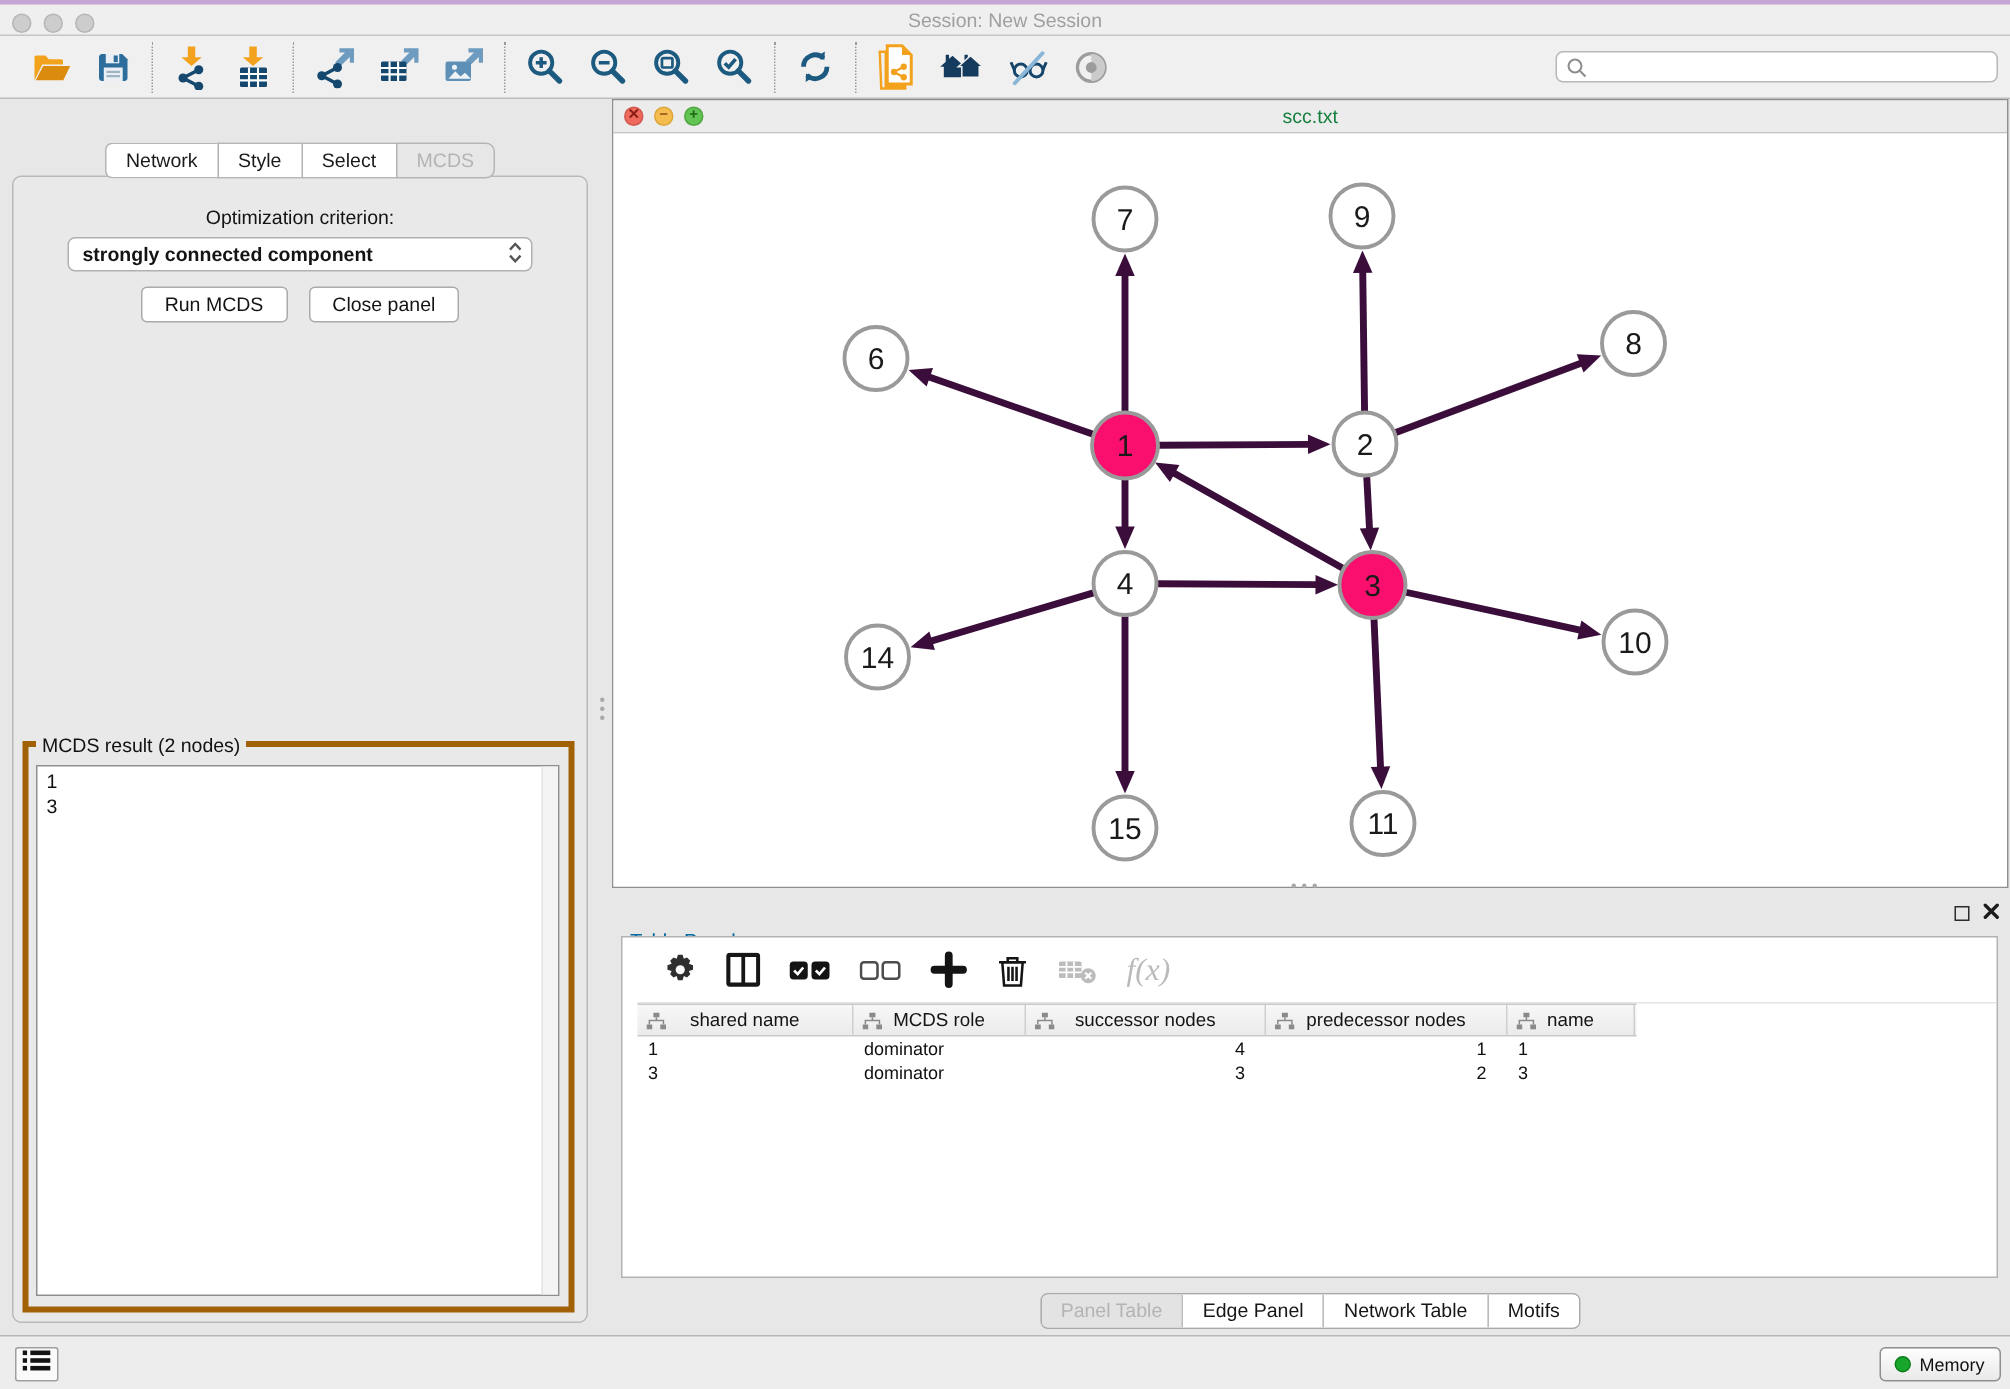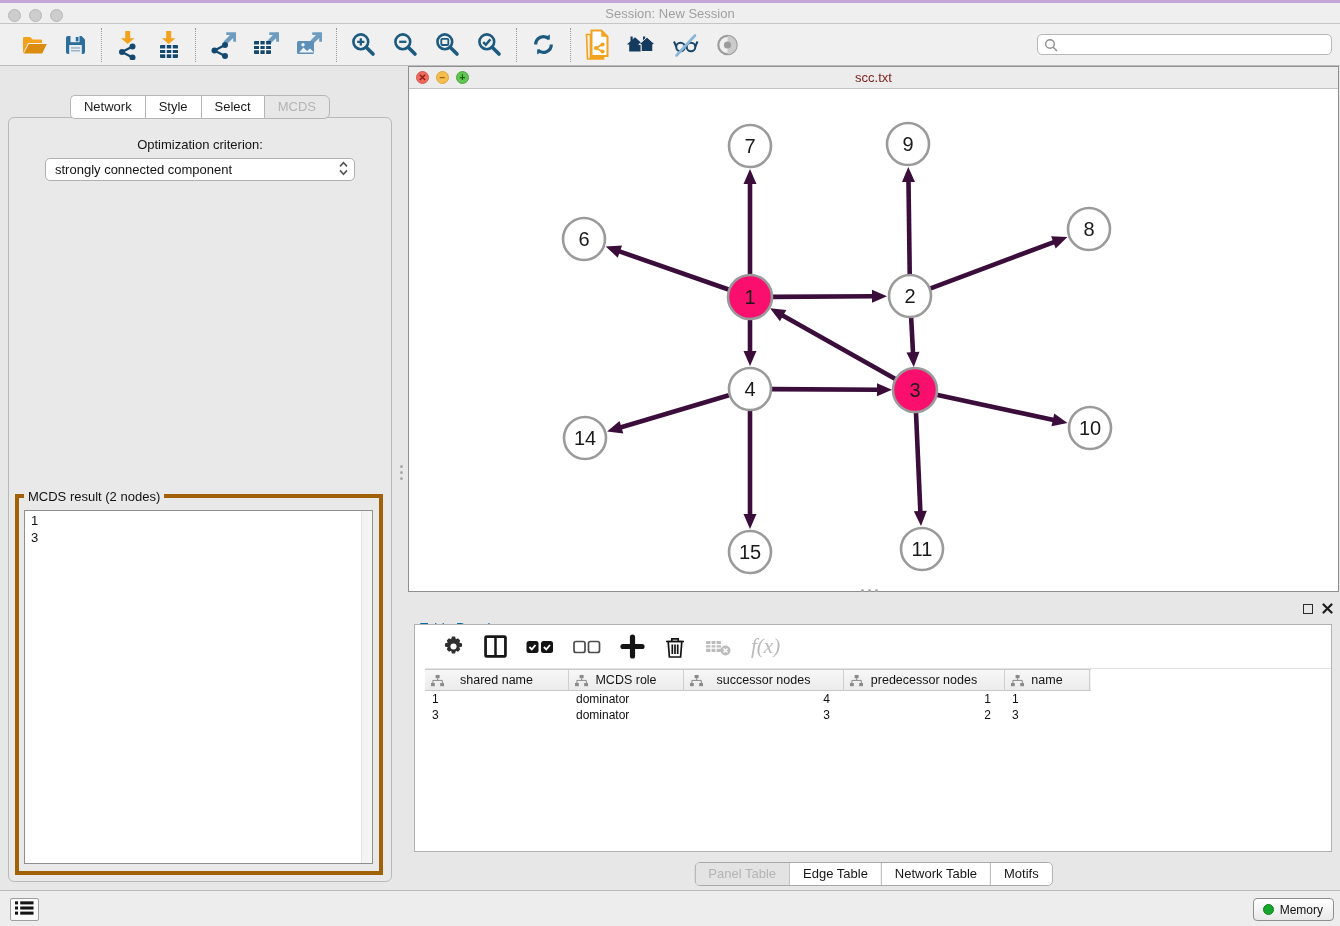--- a/index.html
+++ b/index.html
@@ -35,41 +35,41 @@
   .cp-tabs { position:absolute; top:25px; left:0; right:0; display:flex; justify-content:center; z-index:2; }
   .cp-tab { font-size:13px; padding:3px 13px 4px; background:#fff; border:1px solid #b5b5b5; border-right:none; color:#1a1a1a; cursor:pointer; }
   .cp-tab:first-child { border-radius:5px 0 0 5px; }
   .cp-tab.sel { background:#e7e7e7; color:#b4b4b4; border-right:1px solid #b5b5b5; border-radius:0 6px 6px 0; }
   .cp-content { position:absolute; left:2px; right:2px; top:47px; bottom:0; background:#e9e9e9;
                 border:1px solid #b9b9b9; border-radius:6px; }
   .opt-label { position:absolute; top:19px; left:0; right:0; text-align:center; font-size:13px; color:#141414; }
   .criterion { position:absolute; top:40px; left:36px; right:36px; height:23px; background:#fff;
                border:1px solid #b1b1b1; border-radius:5px; display:flex; align-items:center;
                padding:0 6px 0 9px; font-size:13px; color:#141414; cursor:pointer; }
-  .criterion .grow { flex:1; }
+  .criterion .grow { flex:1;font-weight:bold; }
   .cp-buttons { position:absolute; top:73px; left:0; right:0; display:flex; justify-content:center; gap:14px; }
   .btn { font-family:"Liberation Sans",sans-serif; font-size:13px; color:#141414; background:#fff;
          border:1px solid #ababab; border-radius:4px; padding:3px 15px 4px; cursor:pointer; }
   .result-group { position:absolute; left:6px; right:8px; top:376px; bottom:6px; border:4px solid #a16207; }
   .result-title { position:absolute; top:-9px; left:5px; background:#e9e9e9; padding:0 4px; font-size:13px; color:#111; }
   .result-area { position:absolute; left:5px; right:6px; top:12px; bottom:7px; background:#fff;
                  border:1px solid #8f8f8f; font-size:13px; line-height:17px; color:#111; padding:1px 6px; overflow:hidden; }
   .result-scroll { position:absolute; right:7px; top:13px; bottom:8px; width:11px; background:#f4f4f4; border-left:1px solid #e3e3e3; }
 
   
   .network-window { position:absolute; left:408px; top:66px; width:931px; height:526px; background:#fff; border:1px solid #8f8f8f; }
   .nw-titlebar { position:absolute; left:0; right:0; top:0; height:22px; background:#ececec; border-bottom:1px solid #c2c2c2; }
   .nw-lights { position:absolute; left:7px; top:4px; display:flex; gap:7px; }
   .light { width:13px; height:13px; border-radius:50%; position:relative; font-size:10px; font-weight:bold;
            display:flex; align-items:center; justify-content:center; }
   .light.red { background:#ee6a5e; border:1px solid #d3594e; color:#8c1d12; }
   .light.yellow { background:#f5bd4f; border:1px solid #dda63c; color:#96591a; }
   .light.green { background:#61c454; border:1px solid #50a73f; color:#1c6511; }
   .light span { line-height:0; transform:translateY(-0.5px); }
-  .nw-title { position:absolute; left:0; right:0; top:3px; text-align:center; font-size:13px; color:#7f1d1d; }
+  .nw-title { position:absolute; left:0; right:0; top:3px; text-align:center; font-size:13px; color:#15803d; }
   .nw-canvas { position:absolute; left:0; right:0; top:22px; bottom:0; background:#fff; }
 
   
   .vsplit-handle { position:absolute; left:399px; top:462px; width:4px; height:20px; }
   .vsplit-handle i, .hsplit-handle i { display:block; width:3px; height:3px; border-radius:50%; background:#a9a9a9; margin:3px auto; }
   .hsplit-handle { position:absolute; left:858px; top:589px; width:22px; height:4px; display:flex; justify-content:center; gap:4px; }
   .hsplit-handle i { margin:0; }
 
   
   .table-panel { position:absolute; left:408px; top:596px; width:931px; height:292px; }
@@ -321,20 +321,24 @@
     <div class="cp-content">
       <div class="opt-label">Optimization criterion:</div>
       <div class="criterion">
         <span class="grow">strongly connected component</span>
         <span>
           <svg width="9" height="15" viewBox="0 0 9 15">
               <path d="M1 5.4L4.5 1.6 8 5.4" fill="none" stroke="#555" stroke-width="1.6"></path>
               <path d="M1 9.4l3.5 3.8L8 9.4" fill="none" stroke="#555" stroke-width="1.6"></path>
             </svg>
         </span>
+      </div>
+      <div class="cp-buttons">
+        <button class="btn">Run MCDS</button>
+        <button class="btn">Close panel</button>
       </div>
       <div class="result-group">
         <span class="result-title">MCDS result (2 nodes)</span>
         <div class="result-area" id="result-area" style="white-space: pre;">1
 3</div>
         <div class="result-scroll"></div>
       </div>
     </div>
   </div>
 
@@ -579,21 +583,21 @@
             <div class="td-cell left" style="width: 144px;">3</div>
             <div class="td-cell left" style="width: 115px;">dominator</div>
             <div class="td-cell right" style="width: 160px;">3</div>
             <div class="td-cell right" style="width: 161px;">2</div>
             <div class="td-cell left" style="width: 85px;">3</div>
           </div>
         </div>
     </div>
     <div class="tp-tabs" id="tp-tabs">
         <div class="tp-tab sel">Panel Table</div>
-        <div class="tp-tab">Edge Table</div>
+        <div class="tp-tab">Edge Panel</div>
         <div class="tp-tab">Network Table</div>
         <div class="tp-tab">Motifs</div>
       </div>
   </div>
 
   <div class="statusbar">
     <div class="list-btn">
       <span>
         <svg width="19" height="16" viewBox="0 0 20 16" fill="#141414">
             <rect x="0" y="1" width="3.2" height="3.2"></rect>

